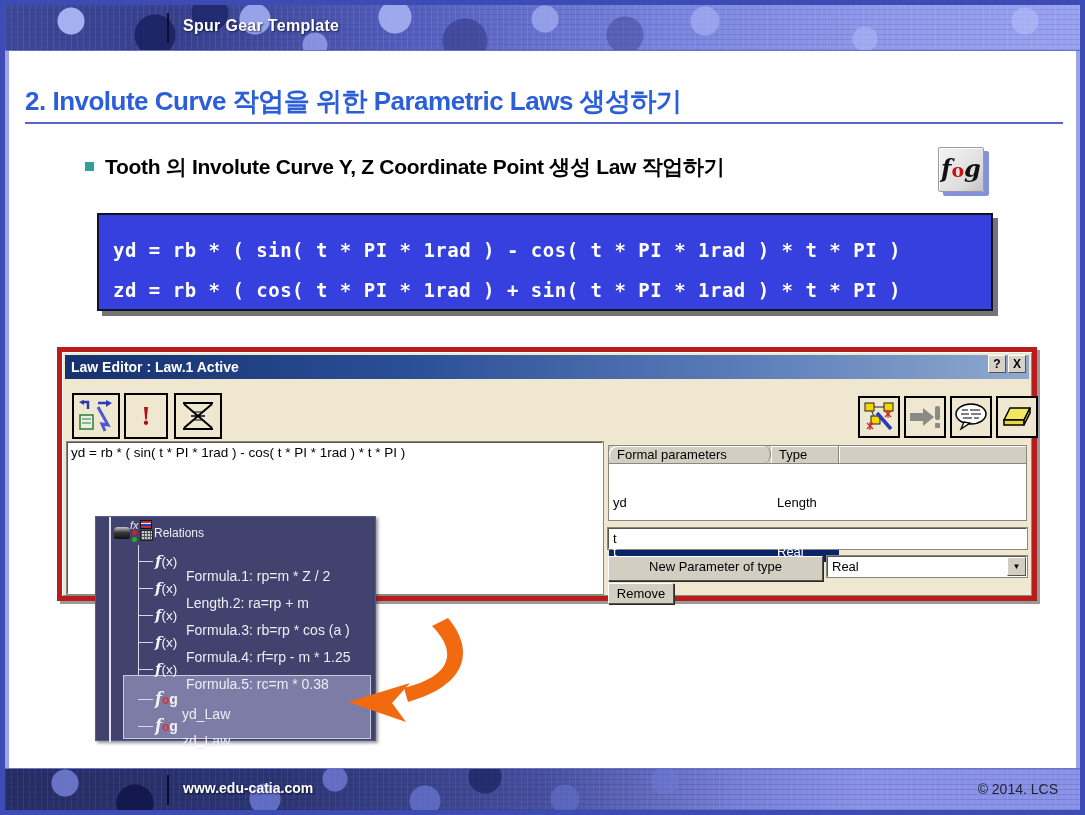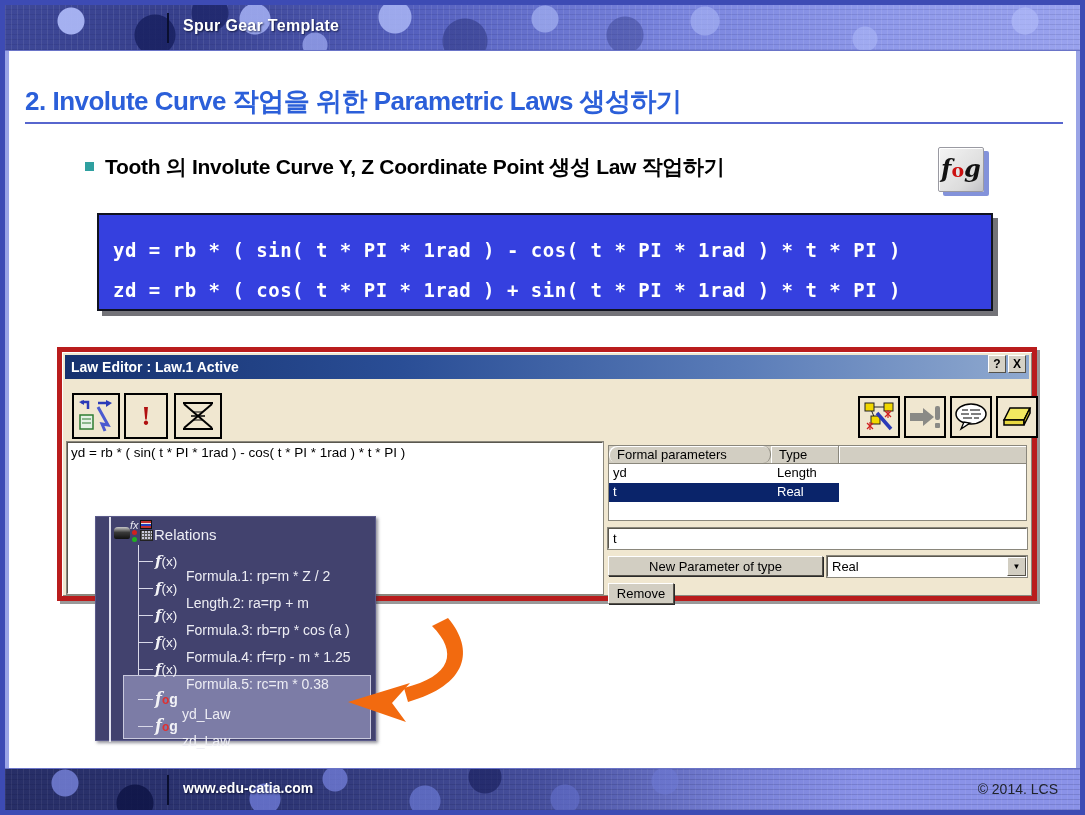--- a/index.html
+++ b/index.html
@@ -117,49 +117,49 @@
     background:#fff; border:1px solid; border-color:#5A574E #FFF #FFF #5A574E;
     outline:1px solid #8A877C;
     font-size:13.5px; color:#000; padding:2px 3px; white-space:pre;
   }
 
   .panel { position:absolute; left:546px; top:93px; width:419px; }
   .tbl-head { position:absolute; left:0; top:0; width:419px; height:19px; background:#D2CEC2; border:1px solid #8A877C; display:flex; }
   .tbl-head .col { font-size:13px; color:#000; padding:1px 0 0 8px; border-right:1px solid #8A877C; box-shadow:inset 1px 1px 0 #fff; }
   .c1 { width:162px;border-radius:8px; } .c2 { width:68px; } .c3 { flex:1; border-right:none !important; }
   .tbl-body { position:absolute; left:0; top:19px; width:419px; height:57px; background:#fff; border:1px solid #8A877C; border-top:none; }
-  .trow { position:relative; height:19px; font-size:13px; color:#000; }
+  .trow { position:relative; height:19px; font-size:13px; color:#000;margin-top:30px; }
   .trow .name { position:absolute; left:4px; top:1px; } .trow .type { position:absolute; left:168px; top:1px; }
   .trow.selected .hl { position:absolute; left:0; top:0; width:230px; height:19px; background:#0A246A; }
   .trow.selected .name, .trow.selected .type { color:#fff; z-index:1; }
   .param-input {
     position:absolute; left:0; top:83px; width:419px; height:21px; background:#fff;
     border:1px solid; border-color:#5A574E #FFF #FFF #5A574E; outline:1px solid #8A877C;
     font-size:13px; color:#000; padding:1px 4px; font-family:"Liberation Sans", sans-serif;
   }
   .btn3d {
     background:#D2CEC2; border:1px solid; border-color:#FFFFFF #55524A #55524A #FFFFFF;
     box-shadow:1px 1px 0 #2A2A2A; color:#000; font-size:13px; text-align:center;
   }
-  .newparam-btn { position:absolute; left:0; top:111px; width:215px; height:20px; line-height:20px; }
+  .newparam-btn { position:absolute; left:0; top:111px; width:215px; height:25px; line-height:20px; }
   .type-combo { position:absolute; left:219px; top:111px; width:200px; height:21px; background:#fff; border:1px solid; border-color:#5A574E #FFF #FFF #5A574E; outline:1px solid #8A877C; }
   .type-combo .val { position:absolute; left:4px; top:2px; font-size:13px; color:#000; }
   .type-combo .dd { position:absolute; right:0px; top:0px; width:19px; height:19px; background:#D2CEC2; border:1px solid; border-color:#FFFFFF #55524A #55524A #FFFFFF; font-size:8px; text-align:center; line-height:18px; color:#000; }
   .remove-btn { position:absolute; left:0; top:138px; width:66px; height:21px; line-height:20px; }
 
   
   .tree {
     position:absolute; left:95px; top:516px; width:281px; height:225px; z-index:3;
     background:#42426E; border:1px solid #5A5A8A; box-shadow:2px 2px 3px rgba(40,40,60,.5);
     color:#EDEDF4; font-size:14px;
   }
   .trunk  { position:absolute; left:13px; top:0; width:2px; height:225px; background:#E2E2EE; }
   .branch { position:absolute; left:42px; top:28px; width:1px; height:183px; background:#D8D8E8; }
   .tree-root { position:absolute; left:18px; top:6px; height:24px; }
-  .root-label { position:absolute; left:40px; top:3px; font-size:15px; }
+  .root-label { position:absolute; left:40px; top:3px; font-size:12px; }
   .root-glyph { position:absolute; left:0px; top:4px; width:16px; height:12px; background:linear-gradient(180deg,#C8C8C8 0%, #3A3A3A 45%, #111 100%); border-radius:4px 4px 2px 2px; }
   .root-fx { position:absolute; left:16px; top:-4px; font-size:11px; font-style:italic; color:#E8E8F0; }
   .root-grid { position:absolute; left:26px; top:-3px; width:12px; height:9px; background:repeating-linear-gradient(0deg,#C03030 0 2px,#2040C0 2px 4px,#E8E8E8 4px 5px); border:1px solid #111; }
   .root-dot-r { position:absolute; left:18px; top:7px; width:5px; height:5px; border-radius:50%; background:#D02020; }
   .root-dot-g { position:absolute; left:18px; top:14px; width:5px; height:5px; border-radius:50%; background:#20B020; }
   .root-grid2 { position:absolute; left:26px; top:7px; width:13px; height:11px; background:#C8C8D8; border:1px solid #222;
      background-image:repeating-linear-gradient(0deg, #555 0 1px, transparent 1px 3px), repeating-linear-gradient(90deg, #555 0 1px, transparent 1px 3px); }
   .tree-row { position:absolute; left:0; height:22px; width:281px; }
   .tree-row .conn { position:absolute; left:42px; top:11px; width:15px; height:1px; background:#D8D8E8; }
   .fx-ic { position:absolute; left:59px; top:2px; font-size:13.5px; color:#F2F2F6; white-space:nowrap; }

